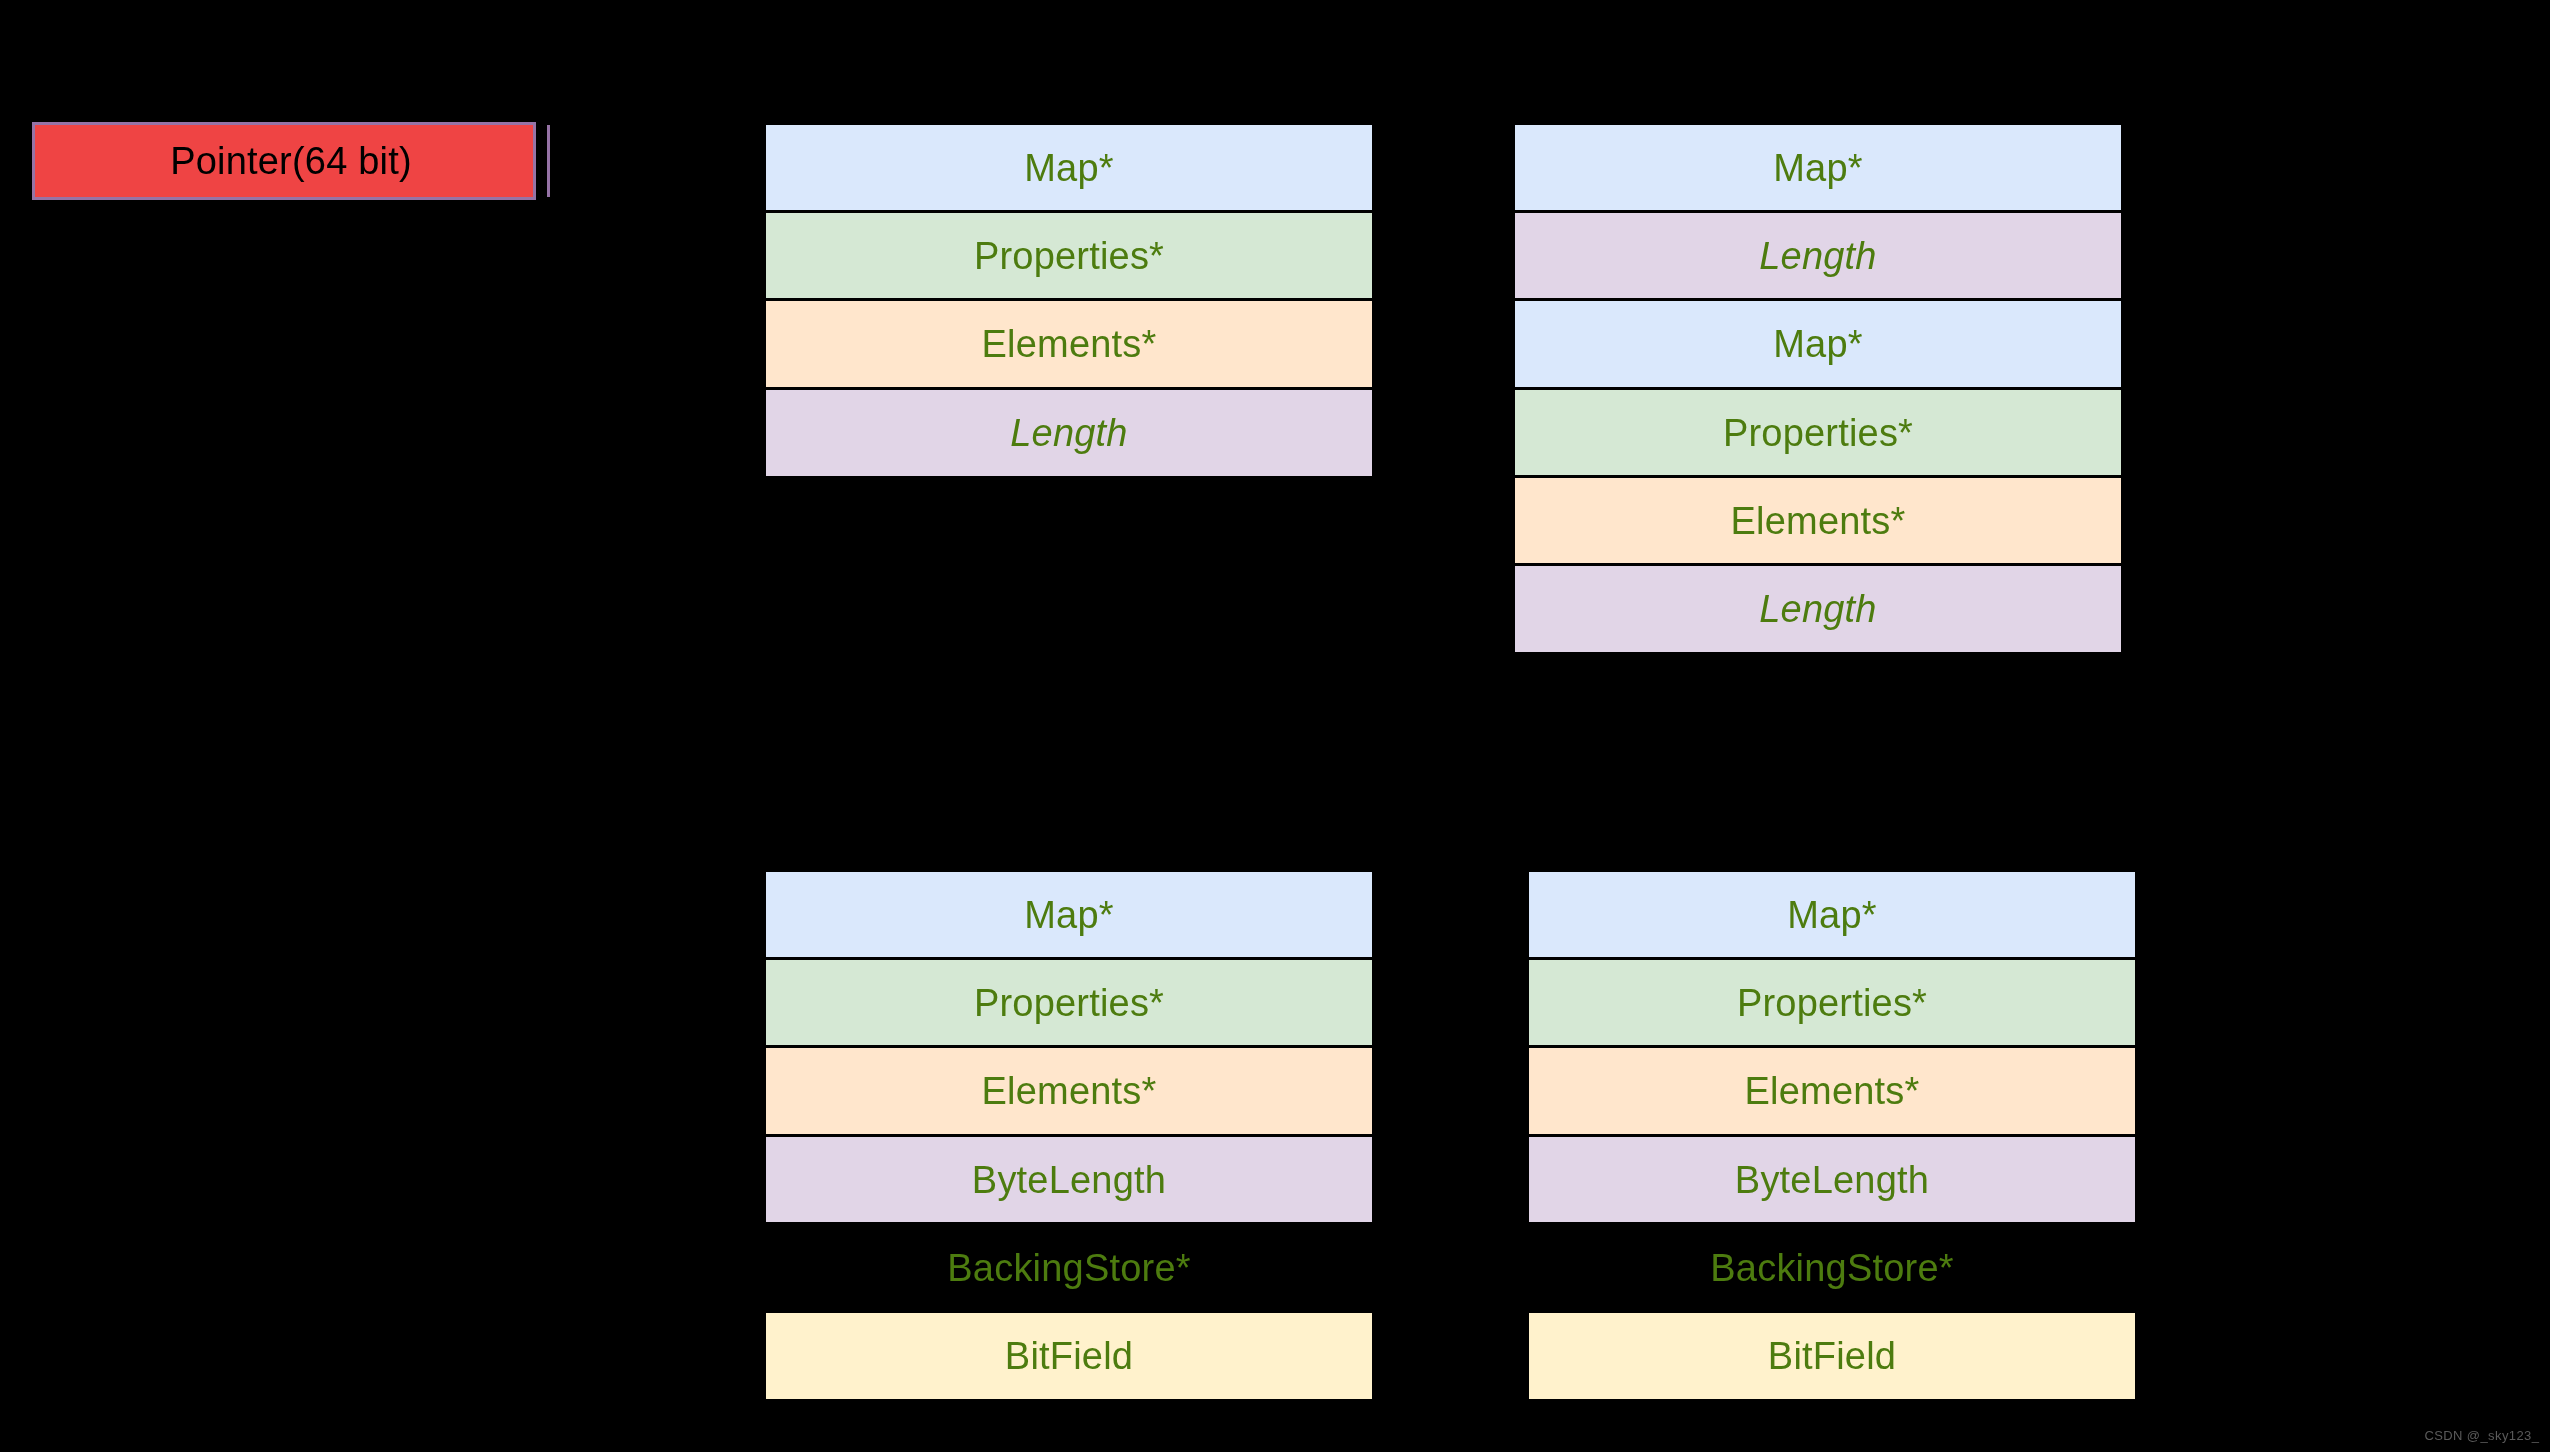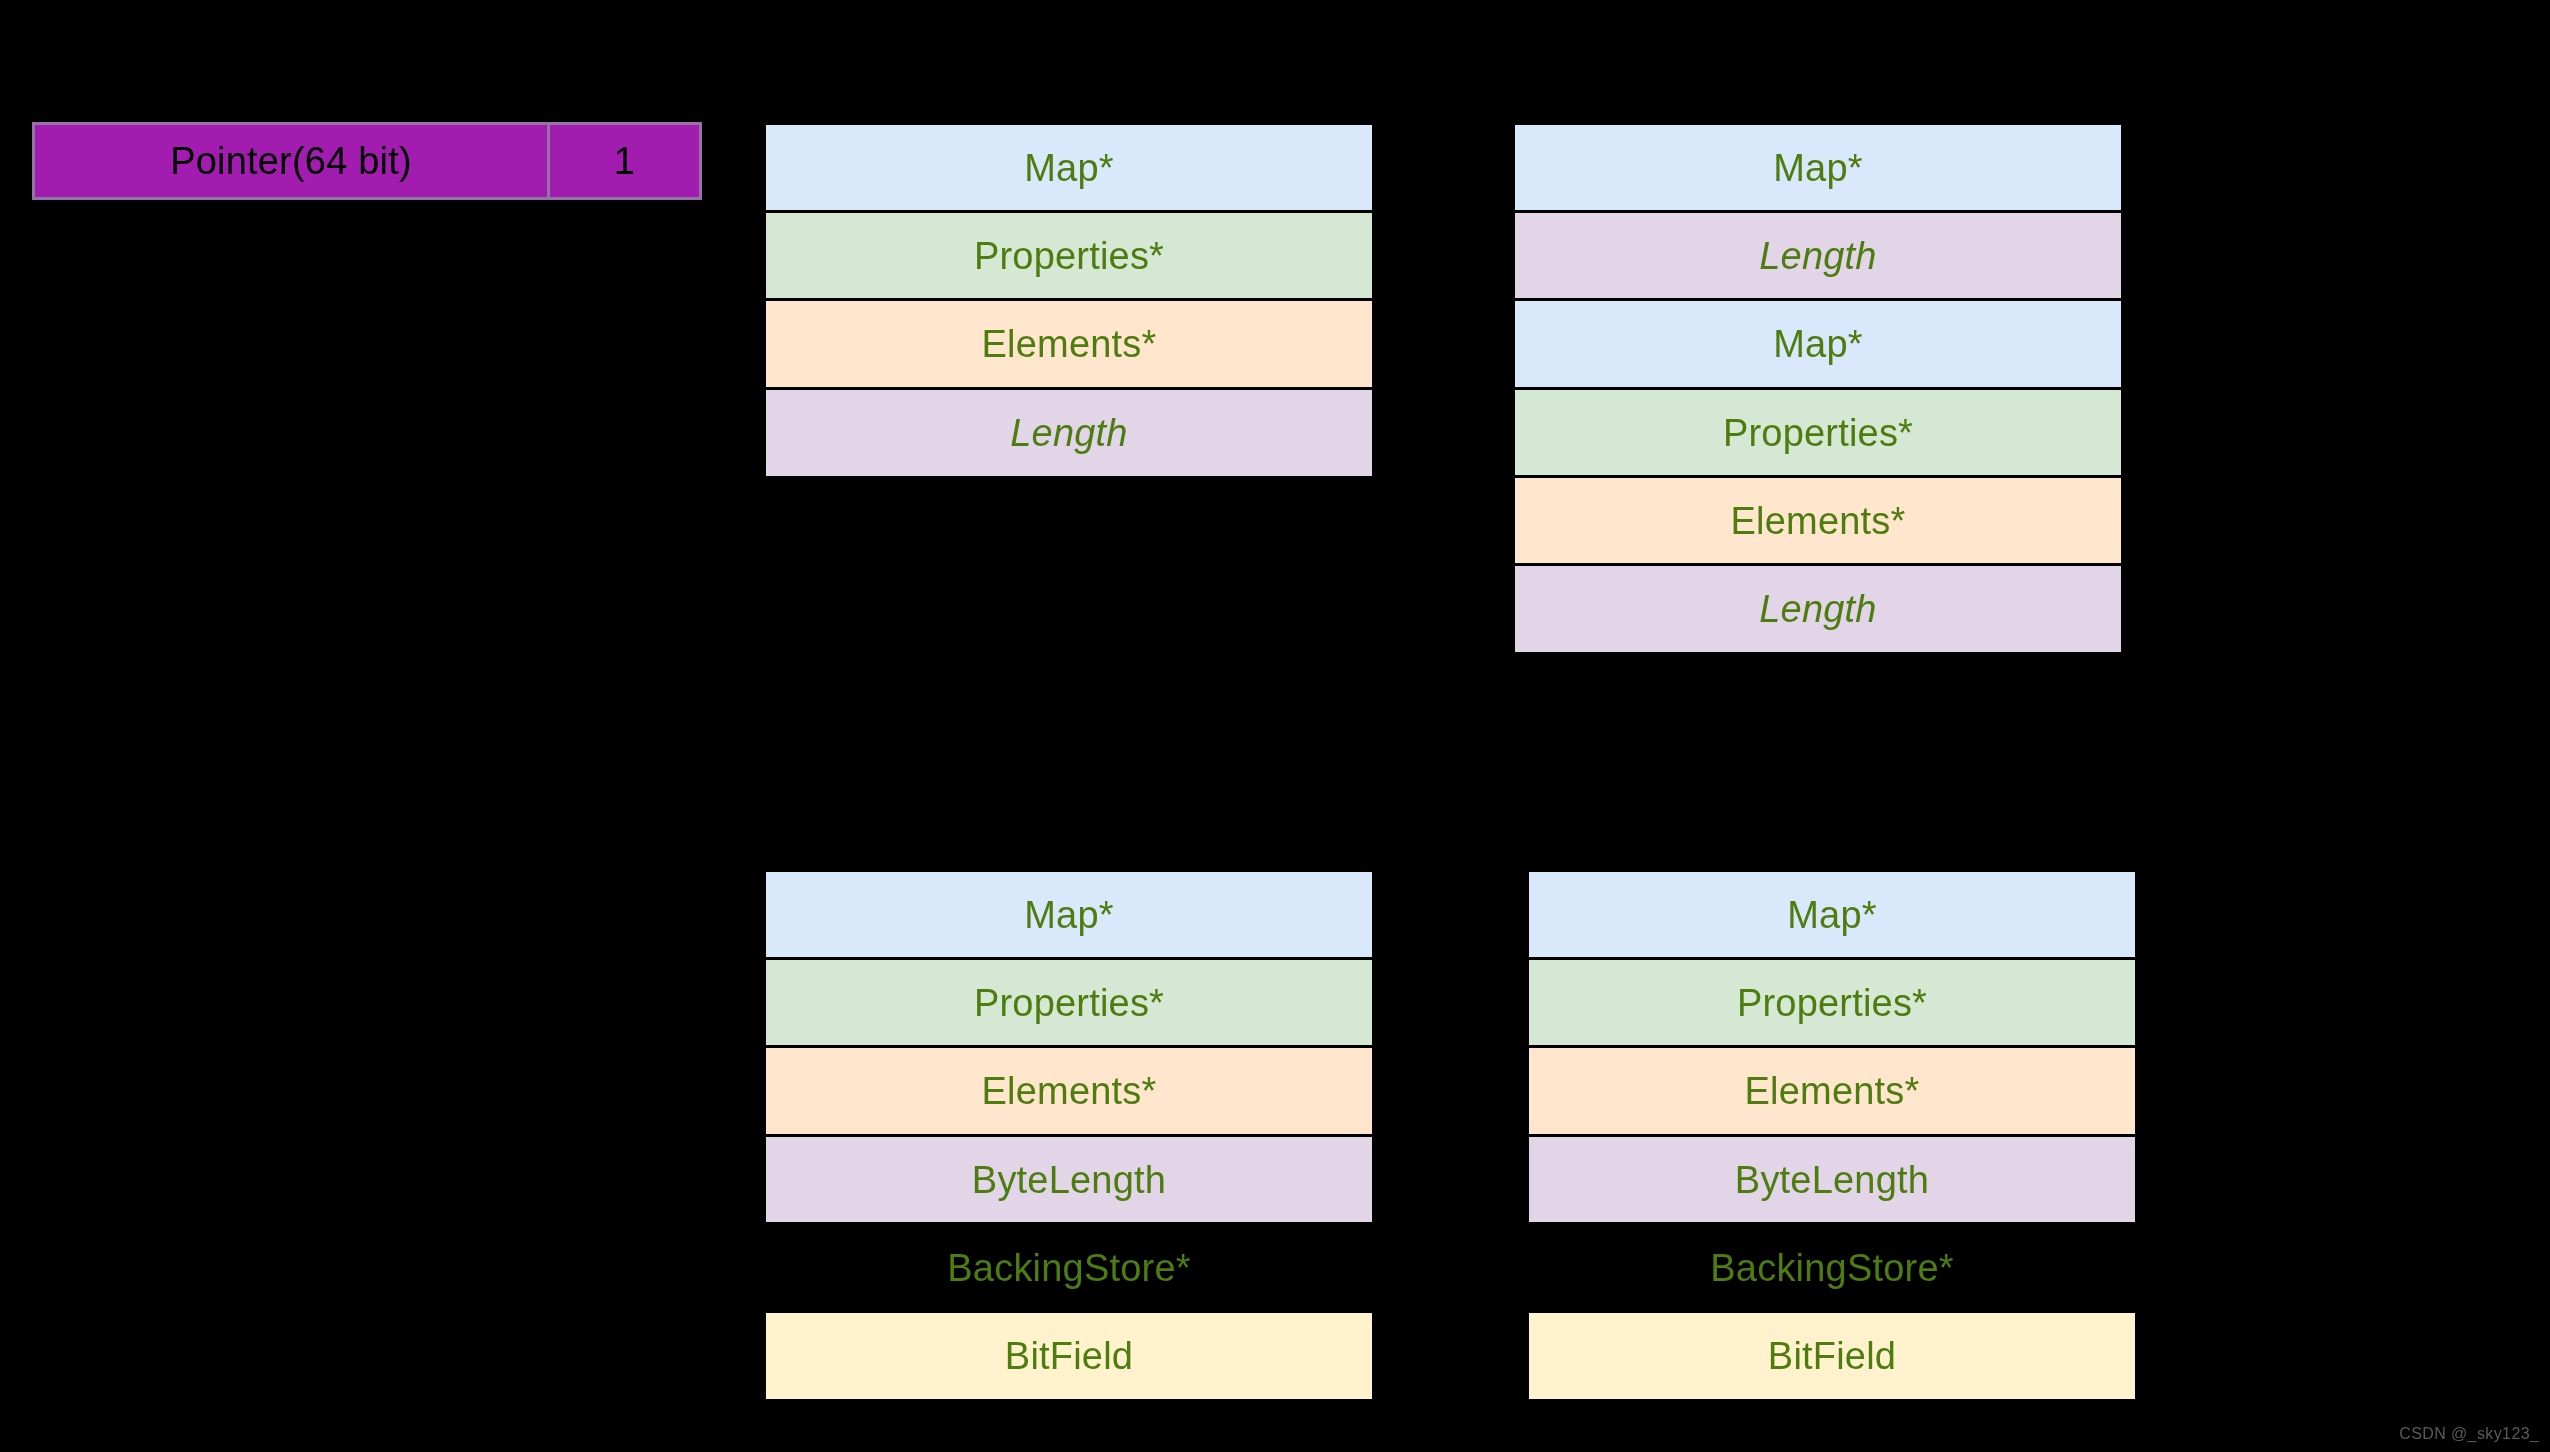--- a/index.html
+++ b/index.html
@@ -15,25 +15,25 @@
     width: 2550px;
     height: 1452px;
     background: #000000;
   }
 
   
   .pointer-box {
     position: absolute;
     left: 32px;
     top: 122px;
-    width: 670px;
+    width: 504px;
     height: 78px;
     display: flex;
     border: 3.8px solid #9673A6;
-    background: #a21caf;
+    background: #ef4444;
   }
   .pointer-cell {
     display: flex;
     align-items: center;
     justify-content: center;
     color: #000000;
     font-size: 38px;
     line-height: 1;
     letter-spacing: 0.2px;
   }
@@ -78,21 +78,21 @@
   #stack-nested-array { left: 1512px; top: 122px;  width: 612px; }
   #stack-typedarray-1 { left: 763px; top: 869px; width: 612px; }
   #stack-typedarray-2 { left: 1526px; top: 869px; width: 612px; }
 
   
   .watermark {
     position: absolute;
     right: 10.7px;
     bottom: 9.2px;
     color: #5A5A5A;
-    font-size: 16px;
+    font-size: 13px;
     letter-spacing: 0.4px;
     user-select: none;
   }
 </style>
 </head>
 <body>
 
 <div id="canvas">
 
   <div class="pointer-box">

